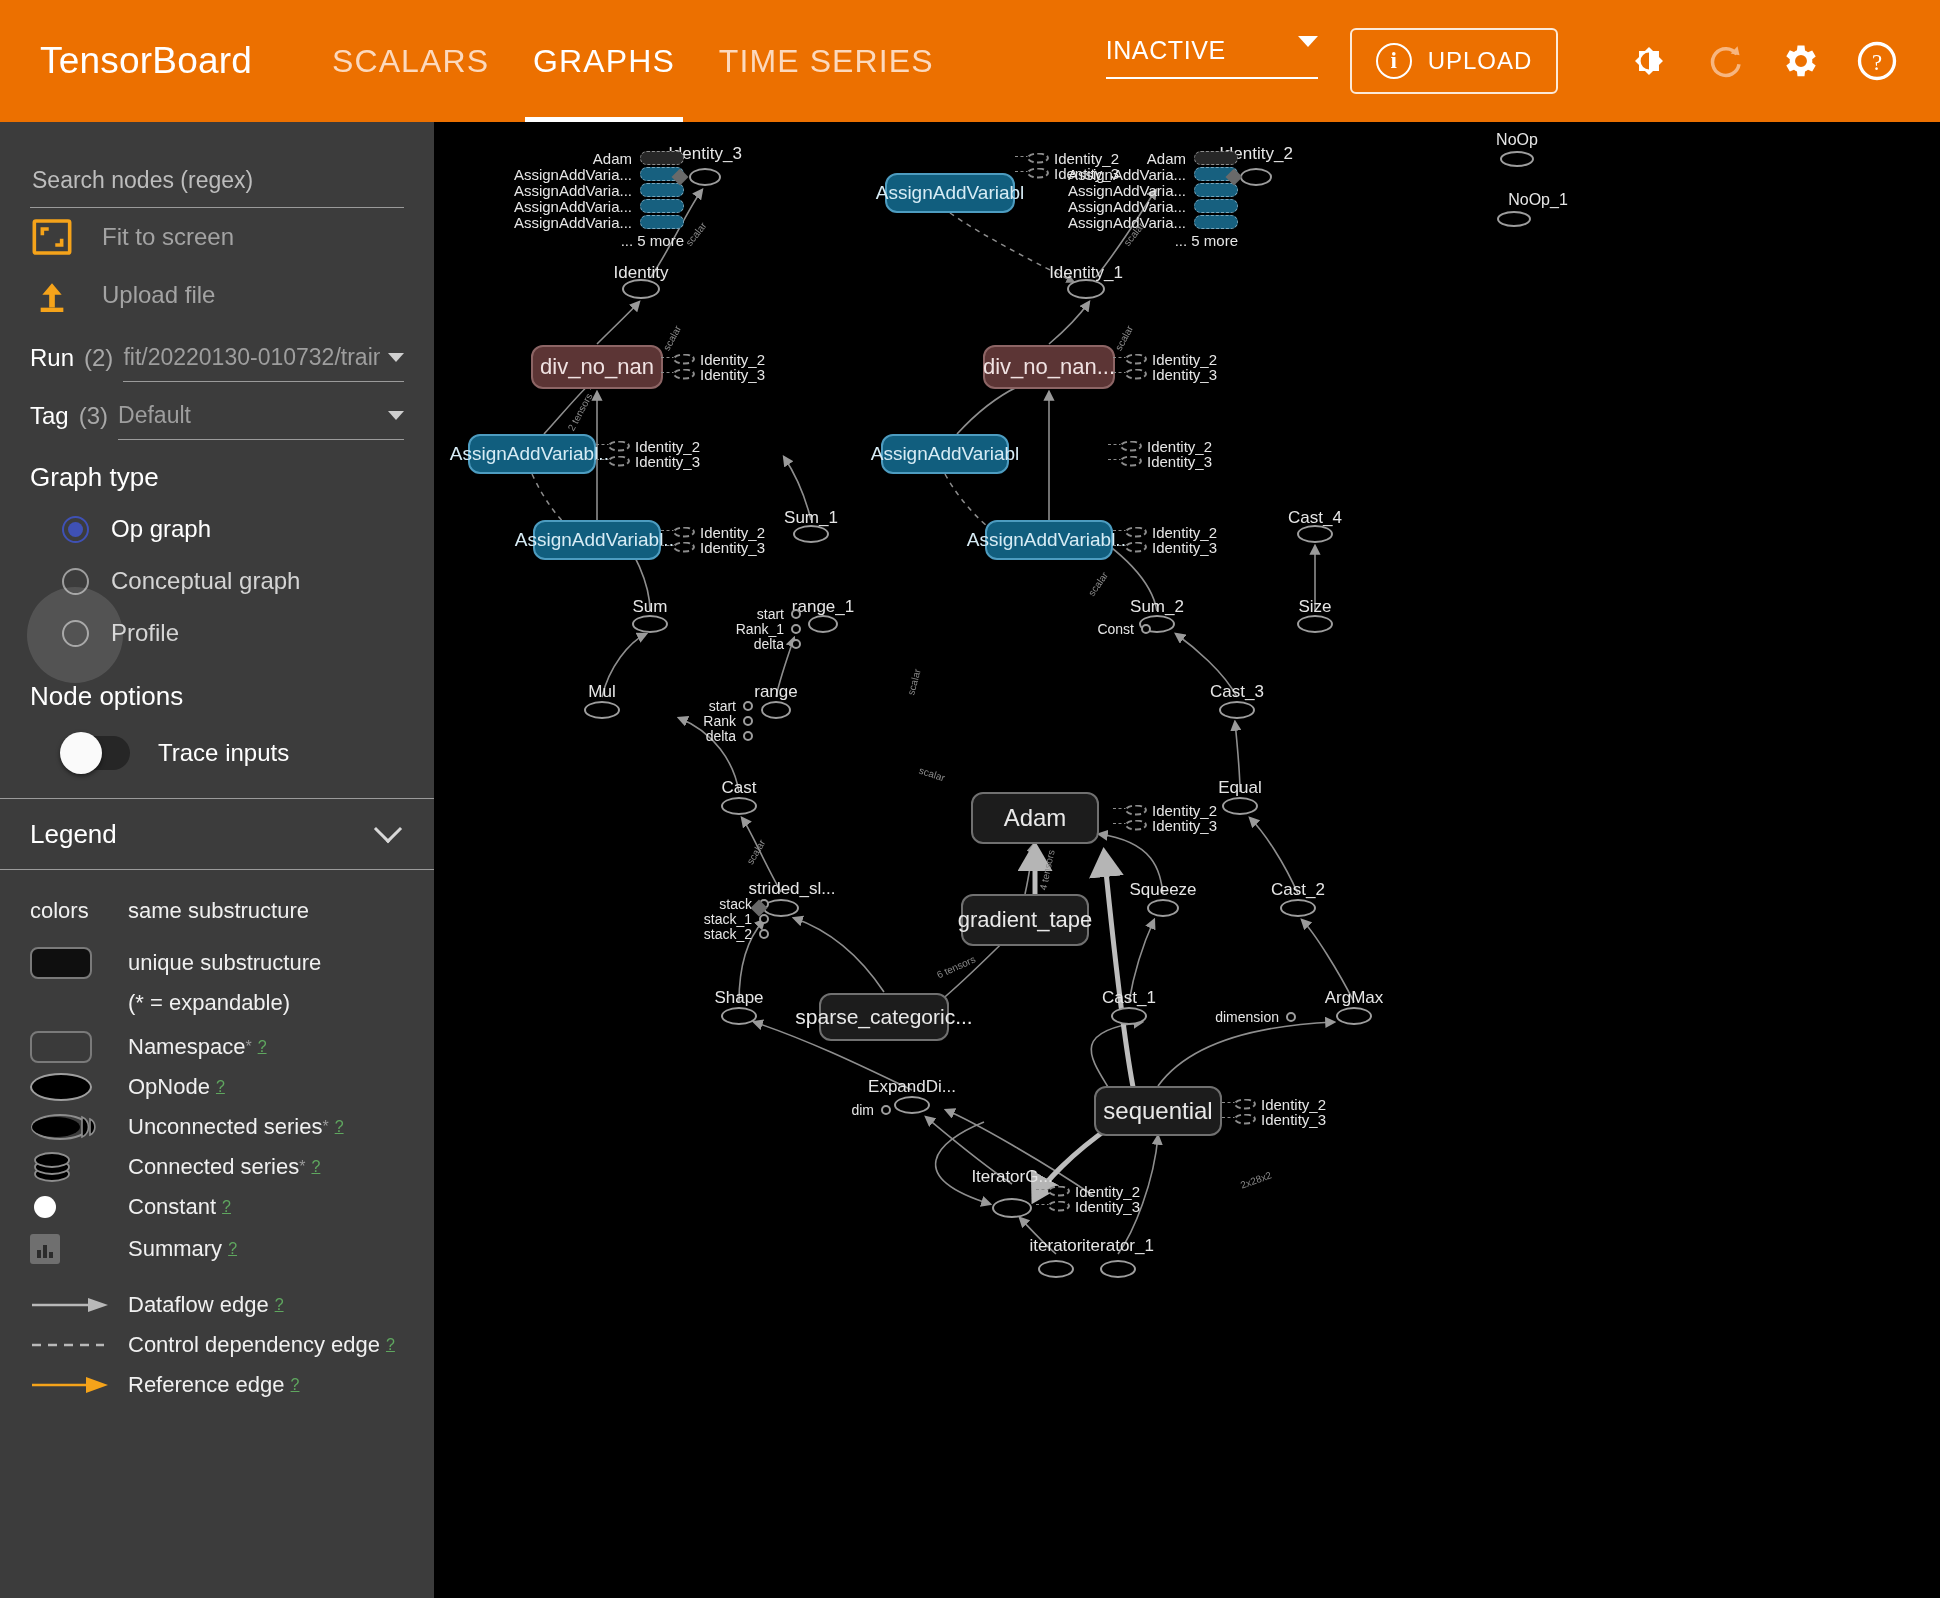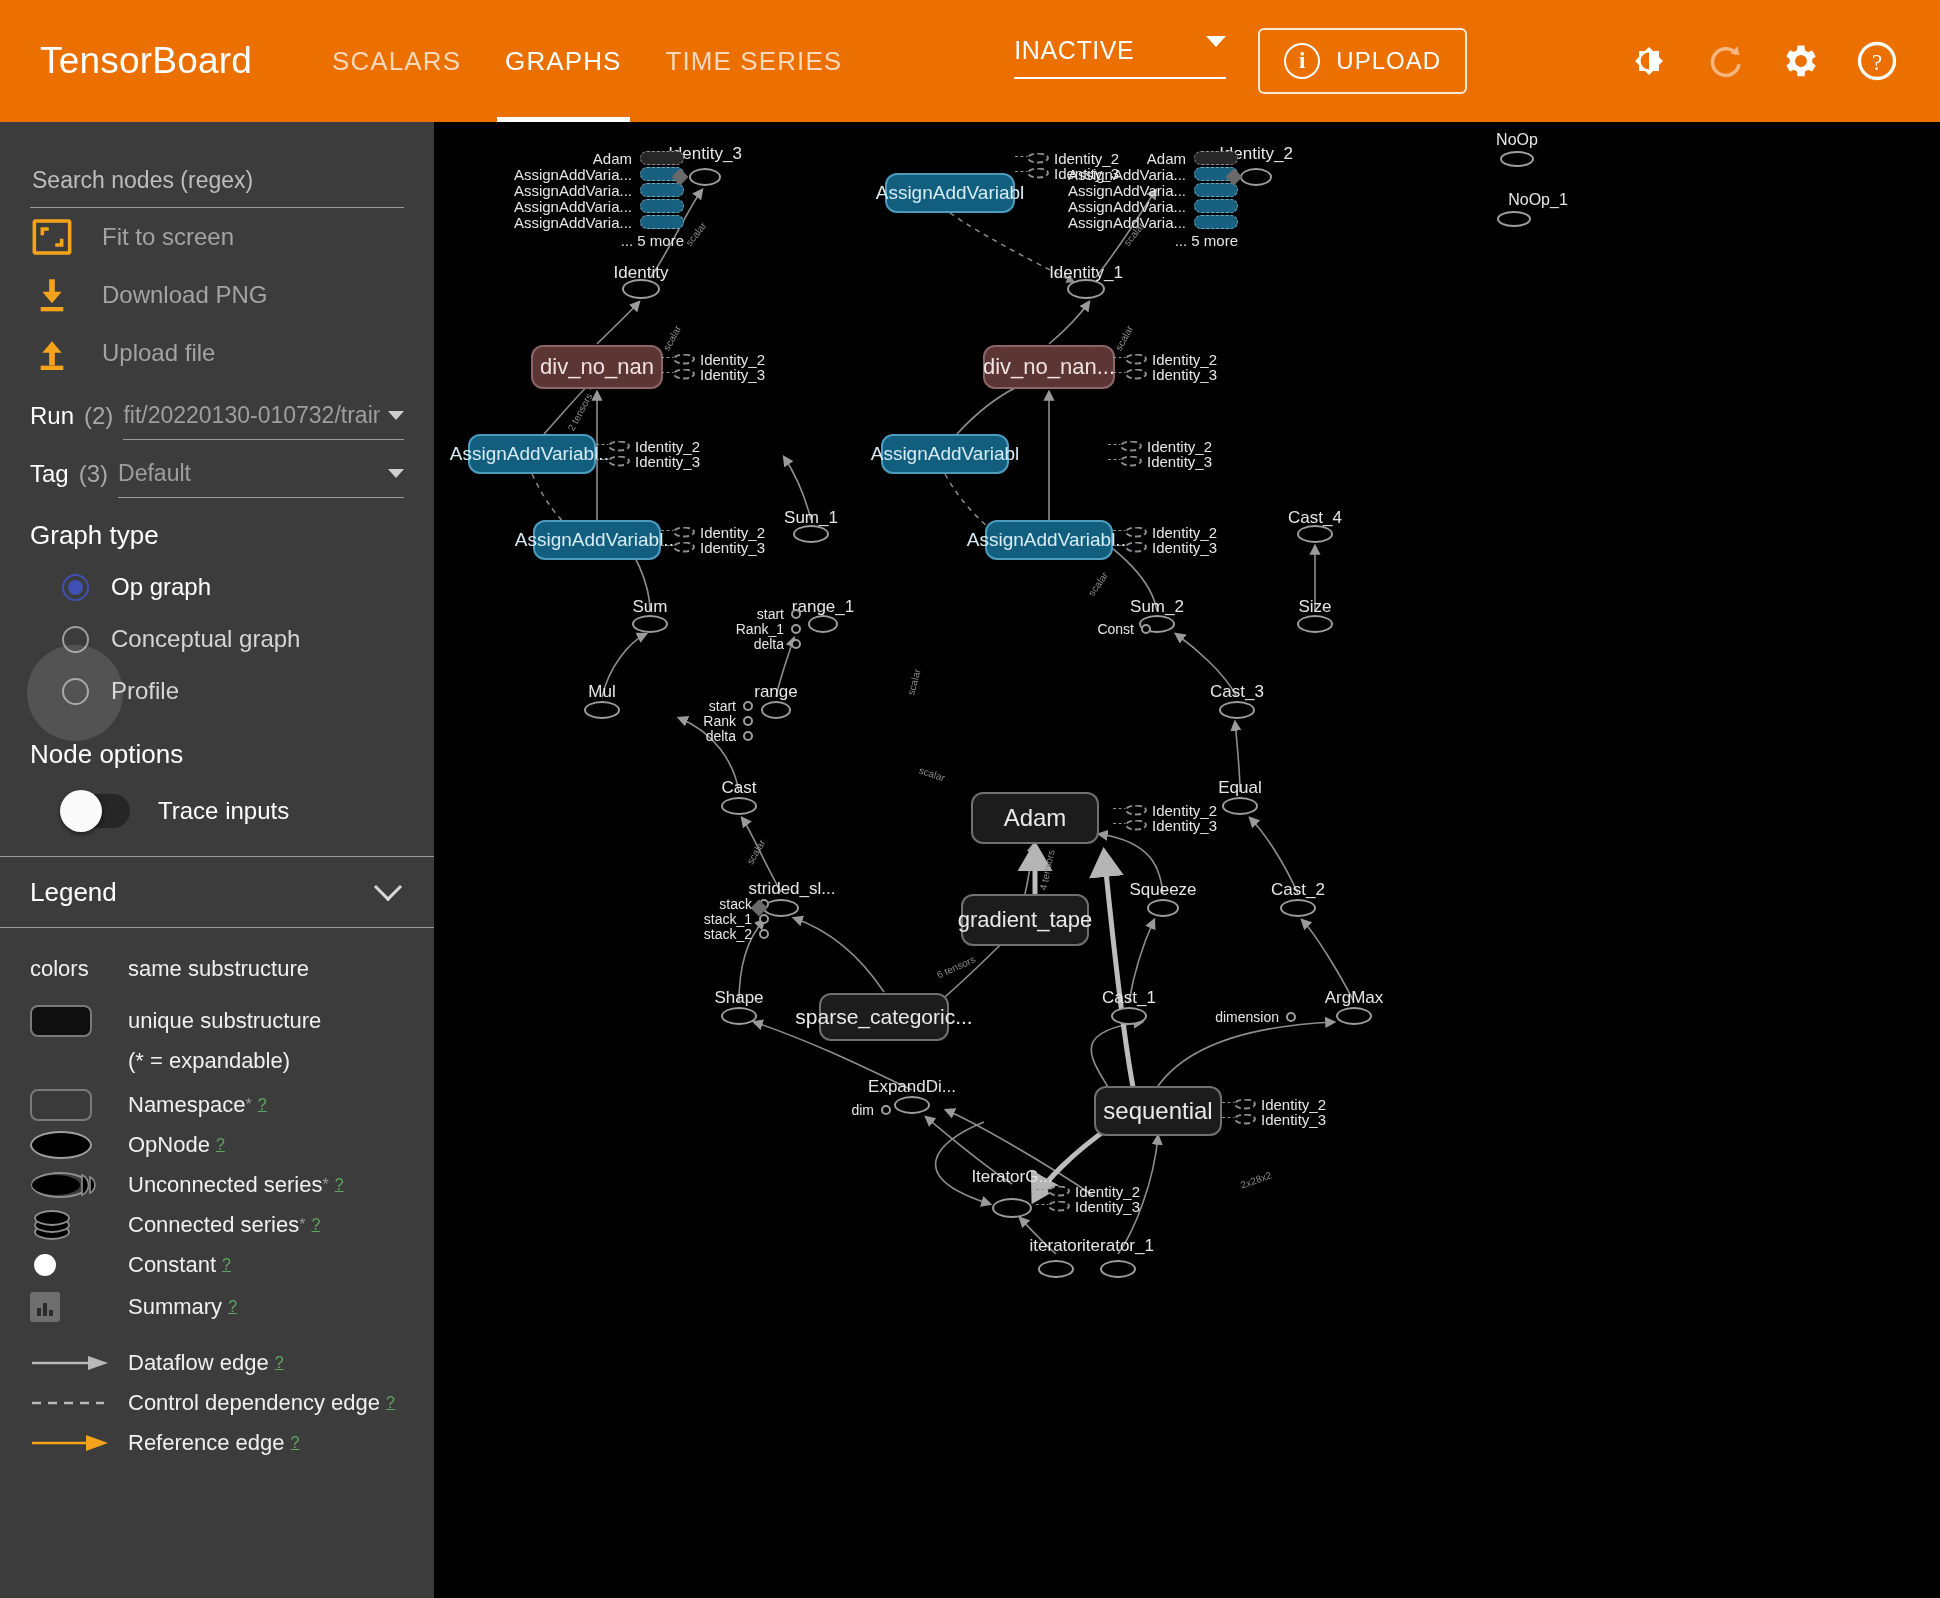--- a/index.html
+++ b/index.html
@@ -21,21 +21,21 @@
   }
   #brand {
     font-size: 37px; font-weight: 400;
     margin-left: 40px; letter-spacing: 0.2px;
     white-space: nowrap;
   }
   #tabs { display: flex; align-items: stretch; height: 122px; margin-left: 58px; }
   .tab {
     display: flex; align-items: center;
     padding: 0 22px;
-    font-size: 26px; letter-spacing: 1.1px;
+    font-size: 32px; letter-spacing: 1.1px;
     color: #fcd9bd; cursor: pointer;
     position: relative; height: 122px;
   }
   .tab.active { color: #ffffff; }
   .tab.active::after {
     content: ""; position: absolute; left: 14px; right: 14px; bottom: 0;
     height: 5px; background: #fff;
   }
 
   #run-select {
@@ -262,29 +262,20 @@
   <div class="action-row">
     <span class="act-icon">
       <svg width="40" height="36" viewBox="0 0 24 22">
         <rect x="1.2" y="1.2" width="21.6" height="19.6" fill="none" stroke="#f5a31a" stroke-width="2.2" rx="1"></rect>
         <path fill="#f5a31a" d="M5 5h5v2.2H7.2V10H5zM19 17h-5v-2.2h2.8V12H19z"></path>
       </svg>
     </span>
     <span class="alabel">Fit to screen</span>
   </div>
 
-  <div class="action-row">
-    <span class="act-icon">
-      <svg width="40" height="40" viewBox="0 0 24 24">
-        <path fill="#f5a31a" d="M10.3 2.5h3.4v7.6h4.1L12 17l-5.8-6.9h4.1z"></path>
-        <rect x="5.2" y="19.2" width="13.6" height="2.6" fill="#f5a31a"></rect>
-      </svg>
-    </span>
-    <span class="alabel">Download PNG</span>
-  </div>
 
   <div class="action-row">
     <span class="act-icon">
       <svg width="40" height="40" viewBox="0 0 24 24">
         <path fill="#f5a31a" d="M10.3 19.5h3.4v-7.6h4.1L12 5l-5.8 6.9h4.1z"></path>
         <rect x="5.2" y="19.6" width="13.6" height="2.6" fill="#f5a31a"></rect>
       </svg>
     </span>
     <span class="alabel">Upload file</span>
   </div>

